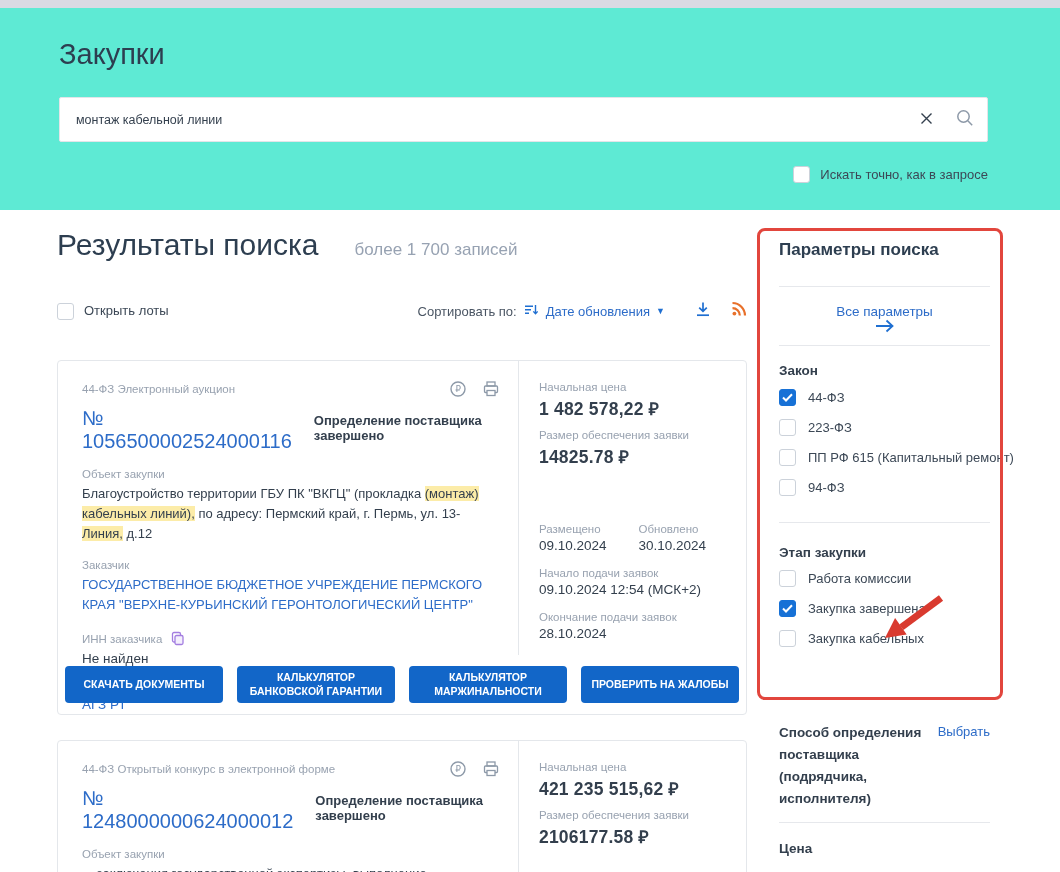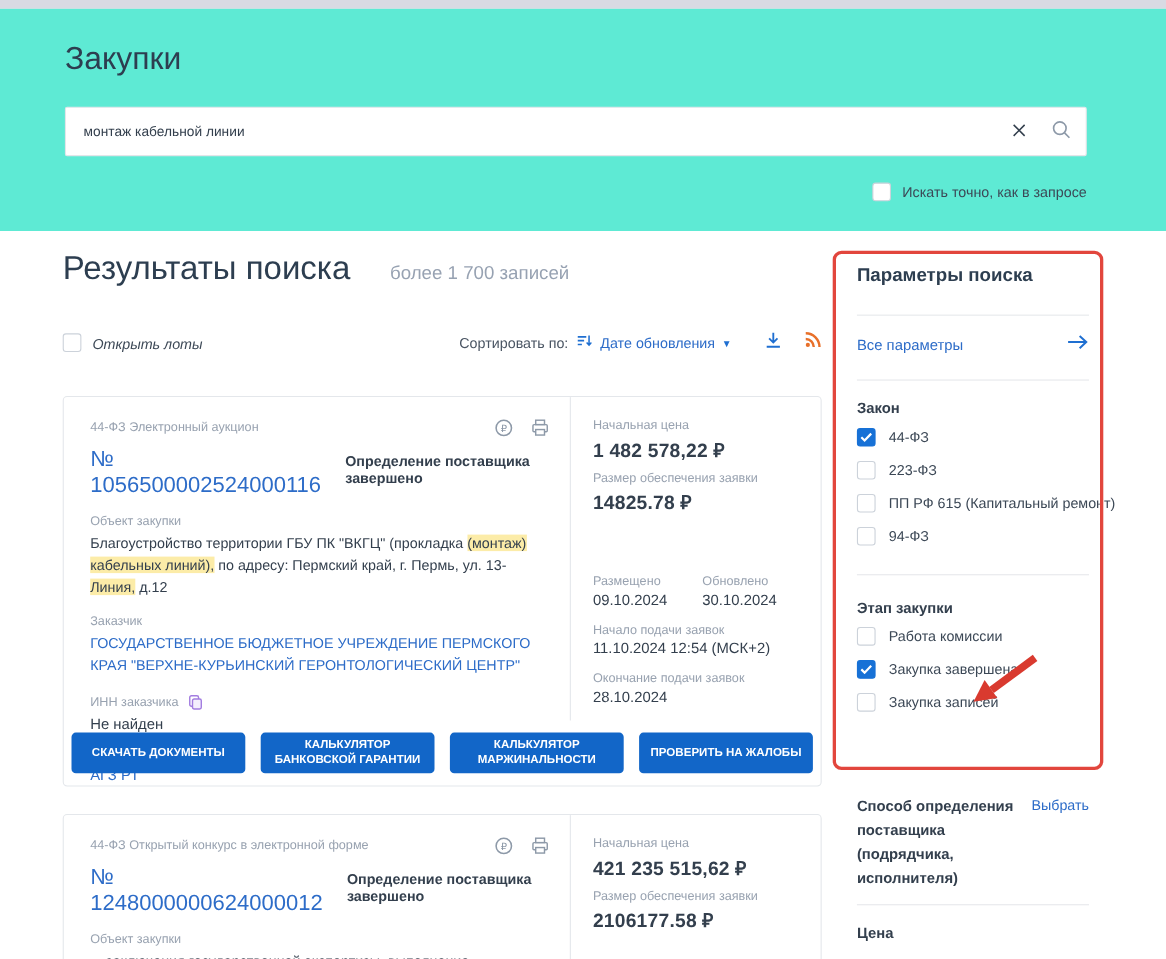--- a/index.html
+++ b/index.html
@@ -24,21 +24,21 @@
   .exact-row { position:absolute; right:72px; top:158px; display:flex; align-items:center; gap:10px; }
   .cb { width:17px; height:17px; min-width:17px; border:1px solid #ccd2da; border-radius:3px; background:#fff;
     display:flex; align-items:center; justify-content:center; cursor:pointer; }
   .cb.checked { background:#1771d6; border-color:#1771d6; }
   .cb-label { font-size:13px; color:#3c4856; white-space:nowrap; }
 
   .results-head { position:absolute; left:57px; top:228px; display:flex; align-items:baseline; gap:36px; }
   .results-title { font-size:30px; font-weight:500; color:#2d3e50; }
   .results-count { font-size:17px; color:#97a2b2; }
   .toolbar { position:absolute; left:57px; top:301px; width:690px; display:flex; align-items:center; justify-content:space-between; }
-  .toolbar-left { display:flex; align-items:flex-end; gap:10px;font-style:italic; }
+  .toolbar-left { display:flex; align-items:flex-start; gap:10px; }
   .toolbar-right { display:flex; align-items:center; }
   .sort-label { font-size:13px; color:#4a5563; margin-right:8px; }
   .sort-link { display:flex; align-items:center; gap:6px; margin-left:8px; cursor:pointer; }
   .sort-value { font-size:13px; color:#2d6cc8; }
   .caret { font-size:9px; color:#1f6fd1; }
 
   .card { position:absolute; left:57px; width:690px; background:#fff; border:1px solid #e4e7eb; border-radius:4px; }
   .card1 { top:360px; height:355px; }
   .card2 { top:740px; height:300px; }
   .card-body { display:flex; }
@@ -66,21 +66,21 @@
   .lbl { font-size:11.5px; color:#98a2b0; margin-bottom:3px; }
   .money { font-size:17.5px; font-weight:700; color:#333f4d; margin-bottom:9px; letter-spacing:.2px; }
   .dates { position:absolute; top:162px; left:20px; right:8px; }
   .date-grid { display:flex; }
   .date-col { width:50%; }
   .dval { font-size:13.5px; color:#333f4d; margin-top:3px; }
   .date-block { margin-top:14px; }
 
   .sb-title { position:absolute; left:779px; top:240px; font-size:17px; font-weight:600; color:#2d3e50; }
   .sb-div { position:absolute; left:779px; width:211px; height:1px; background:#e6e8ec; }
-  .all-params { position:absolute; left:779px; top:304px; width:211px; display:flex; justify-content:space-between; align-items:center; cursor:pointer; }
+  .all-params { position:absolute; left:779px; top:304px; width:211px; display:flex; justify-content:space-between; align-items:center; cursor:pointer;flex-direction:column; }
   .ap-label { font-size:13.5px; color:#2d6cc8; }
   .group-label { position:absolute; left:779px; font-size:13.5px; font-weight:700; color:#333f4d; }
   .opts { position:absolute; left:779px; width:230px; }
   .cb-row { display:flex; align-items:center; gap:12px; margin-bottom:13px; cursor:pointer; }
   .method-block { position:absolute; left:779px; top:722px; width:211px; display:flex; justify-content:space-between; align-items:flex-start; }
   .method-label { width:158px; font-size:13.5px; font-weight:700; line-height:22px; color:#333f4d; }
   .method-link { font-size:13px; color:#2d6cc8; cursor:pointer; padding-top:2px; }
   .price-group-label { position:absolute; left:779px; top:841px; font-size:13.5px; font-weight:700; color:#333f4d; }
 
   .annotation-rect { position:absolute; left:757px; top:228px; width:246px; height:472px;
@@ -213,21 +213,21 @@
             <div class="lbl">Размещено</div>
             <div class="dval">09.10.2024</div>
           </div>
           <div class="date-col">
             <div class="lbl">Обновлено</div>
             <div class="dval">30.10.2024</div>
           </div>
         </div>
         <div class="date-block">
           <div class="lbl">Начало подачи заявок</div>
-          <div class="dval">11.10.2024 12:54 (МСК+2)</div>
+          <div class="dval">09.10.2024 12:54 (МСК+2)</div>
         </div>
         <div class="date-block">
           <div class="lbl">Окончание подачи заявок</div>
           <div class="dval">28.10.2024</div>
         </div>
       </div>
     </div>
   </div>
   <div class="card-actions">
       <button class="card-btn">СКАЧАТЬ ДОКУМЕНТЫ</button>
@@ -320,21 +320,21 @@
     <div class="cb-row">
       <span class="cb checked">
         <svg width="11" height="9" viewBox="0 0 11 9">
           <polyline points="1,4.5 4,7.5 10,1.2" stroke="#fff" stroke-width="2" fill="none"></polyline>
         </svg>
       </span>
       <span class="cb-label">Закупка завершена</span>
     </div>
     <div class="cb-row">
       <span class="cb"></span>
-      <span class="cb-label">Закупка записей</span>
+      <span class="cb-label">Закупка кабельных</span>
     </div>
   </div>
 
 <div class="method-block">
   <span class="method-label">Способ определения поставщика (подрядчика, исполнителя)</span>
   <span class="method-link">Выбрать</span>
 </div>
 <div class="sb-div" style="top:822px"></div>
 <div class="price-group-label">Цена</div>
 

